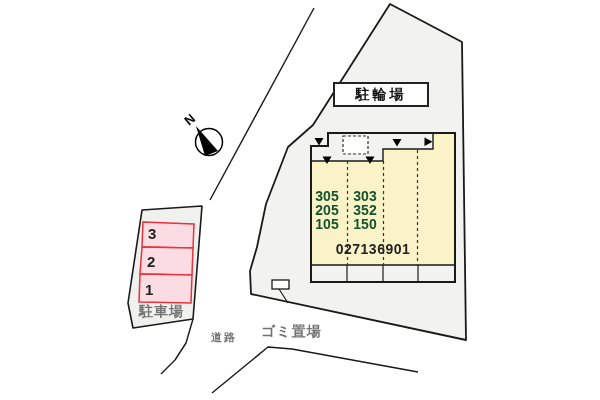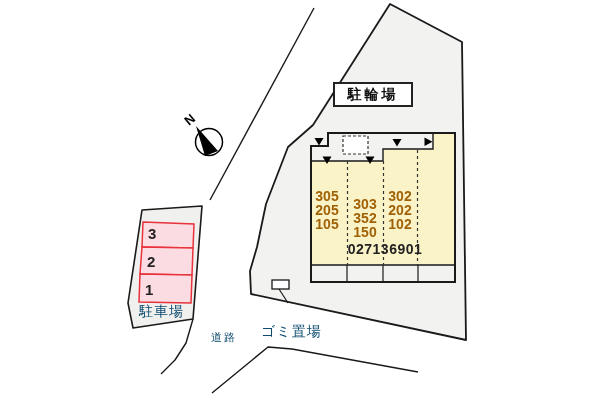--- a/index.html
+++ b/index.html
@@ -3,36 +3,36 @@
 <meta charset="utf-8">
 <style>
   html,body{margin:0;padding:0;background:#fff;}
   #stage{
     position:relative;width:600px;height:400px;background:#ffffff;overflow:hidden;
     font-family:"Liberation Sans","DejaVu Sans",sans-serif;
   }
   #plan-svg{position:absolute;left:0;top:0;width:600px;height:400px;}
   .lbl{position:absolute;color:#111;white-space:nowrap;line-height:1;}
   .bike-box{
-    position:absolute;left:333px;top:82px;width:80px;height:25px;
+    position:absolute;left:333px;top:82px;width:96px;height:25px;
     background:#fff;border:2px solid #222;box-sizing:border-box;
     display:flex;align-items:center;justify-content:center;
     font-size:14px;font-weight:600;letter-spacing:3px;color:#111;
   }
   .unit-col{
     position:absolute;width:36px;text-align:center;
-    font-size:14px;font-weight:600;color:#a16207;
+    font-size:14px;font-weight:600;color:#14532d;
   }
   .unit-col span{display:block;line-height:14px;}
   .bldg-num{
-    position:absolute;left:345px;top:241px;width:80px;text-align:center;
+    position:absolute;left:333px;top:241px;width:80px;text-align:center;
     font-size:14px;font-weight:600;color:#222;letter-spacing:0.5px;
   }
   .space-num{font-size:15px;font-weight:600;color:#222;}
-  .jp{font-weight:400;color:#0c4a6e;}
+  .jp{font-weight:700;color:#737373;}
   .north-n{
     position:absolute;left:185px;top:112px;font-size:13px;font-weight:700;color:#000;
     transform:rotate(-40deg);
   }
 </style>
 </head>
 <body>
 
 <div id="stage">
 
@@ -88,29 +88,24 @@
 
   <div class="bike-box">
     <span>駐輪場</span>
   </div>
 
   <div class="unit-col" style="left:309px;top:189px;">
     <span>305</span>
     <span>205</span>
     <span>105</span>
   </div>
-  <div class="unit-col" style="left:347px;top:189px;margin-top:8px;">
+  <div class="unit-col" style="left:347px;top:189px;">
     <span>303</span>
     <span>352</span>
     <span>150</span>
-  </div>
-  <div class="unit-col" style="left:382px;top:189px;">
-    <span>302</span>
-    <span>202</span>
-    <span>102</span>
   </div>
 
   <div class="bldg-num">027136901</div>
 
   <div class="lbl space-num" style="left:148px;top:226px;">3</div>
   <div class="lbl space-num" style="left:147px;top:254px;">2</div>
   <div class="lbl space-num" style="left:145px;top:282px;">1</div>
 
   <div class="lbl jp" style="left:139px;top:304px;font-size:14px;letter-spacing:1px;">駐車場</div>
 

